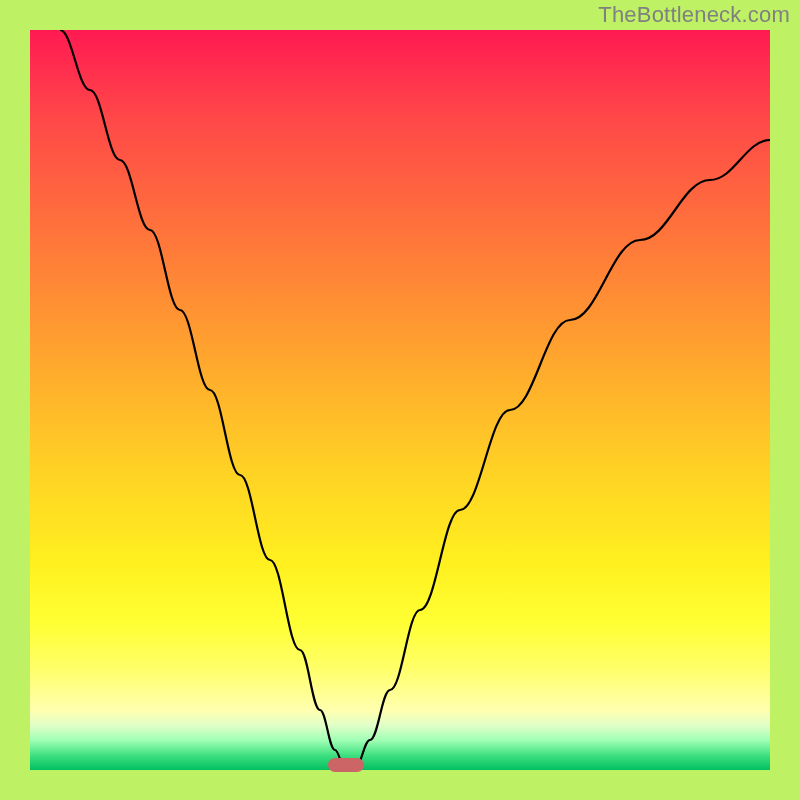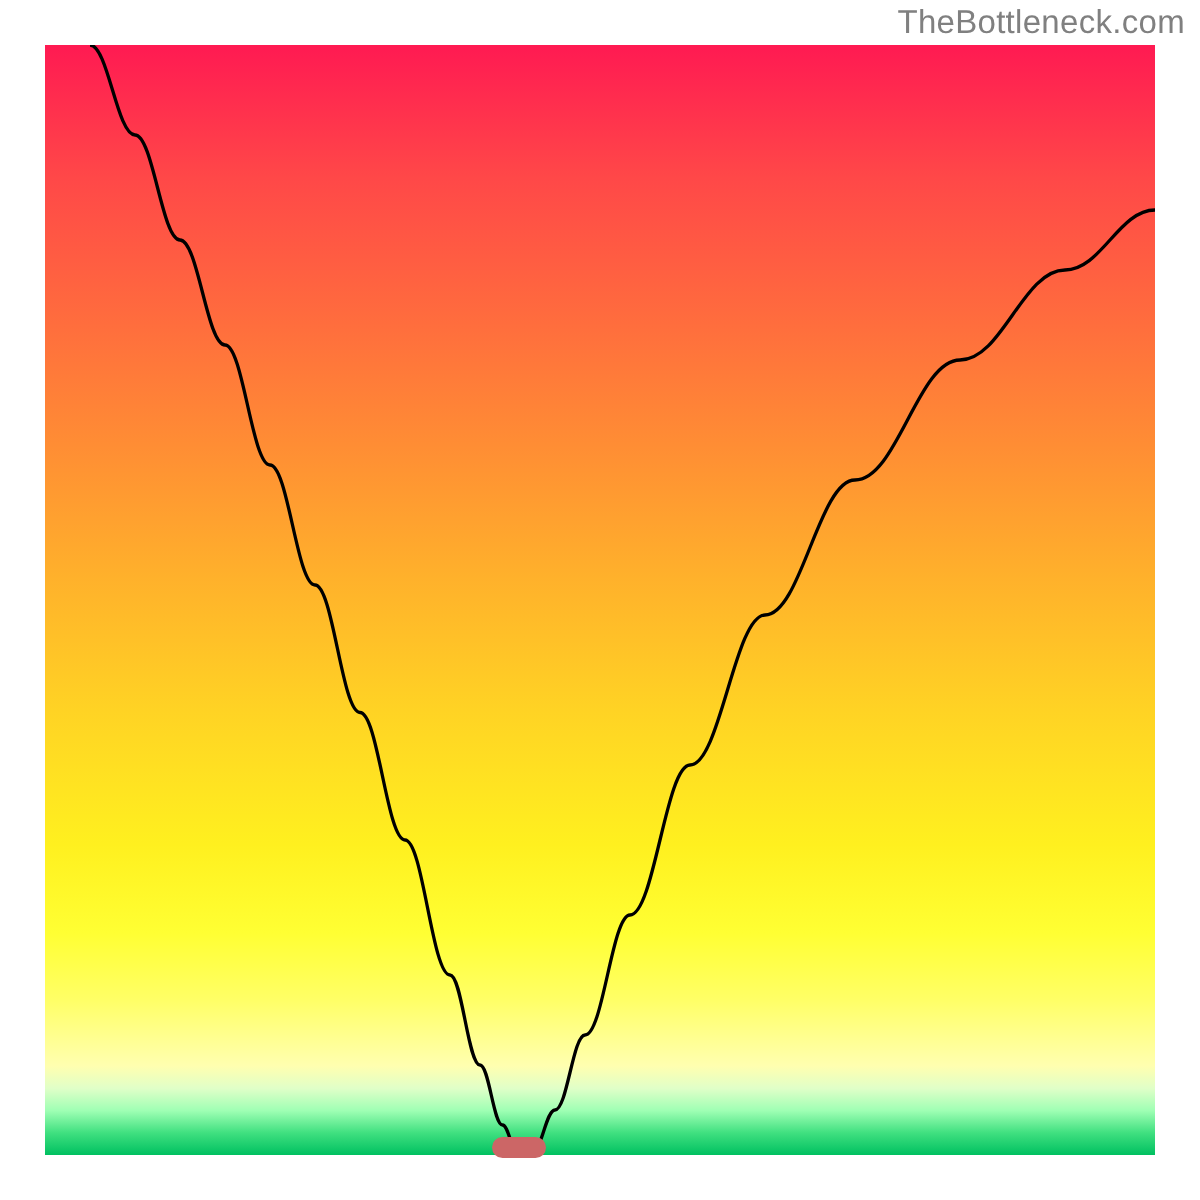--- a/index.html
+++ b/index.html
@@ -10,21 +10,21 @@
     background: #000;
     overflow: hidden;
     font-family: Arial, Helvetica, sans-serif;
   }
   .frame {
     position: absolute;
     top: 0;
     left: 0;
     width: 800px;
     height: 800px;
-    background: #ffffff;
+    background: #bef264;
   }
   .plot {
     position: absolute;
     top: 30px;
     left: 30px;
     width: 740px;
     height: 740px;
     background: linear-gradient(
       to bottom,
       #ff1a52 0%,

